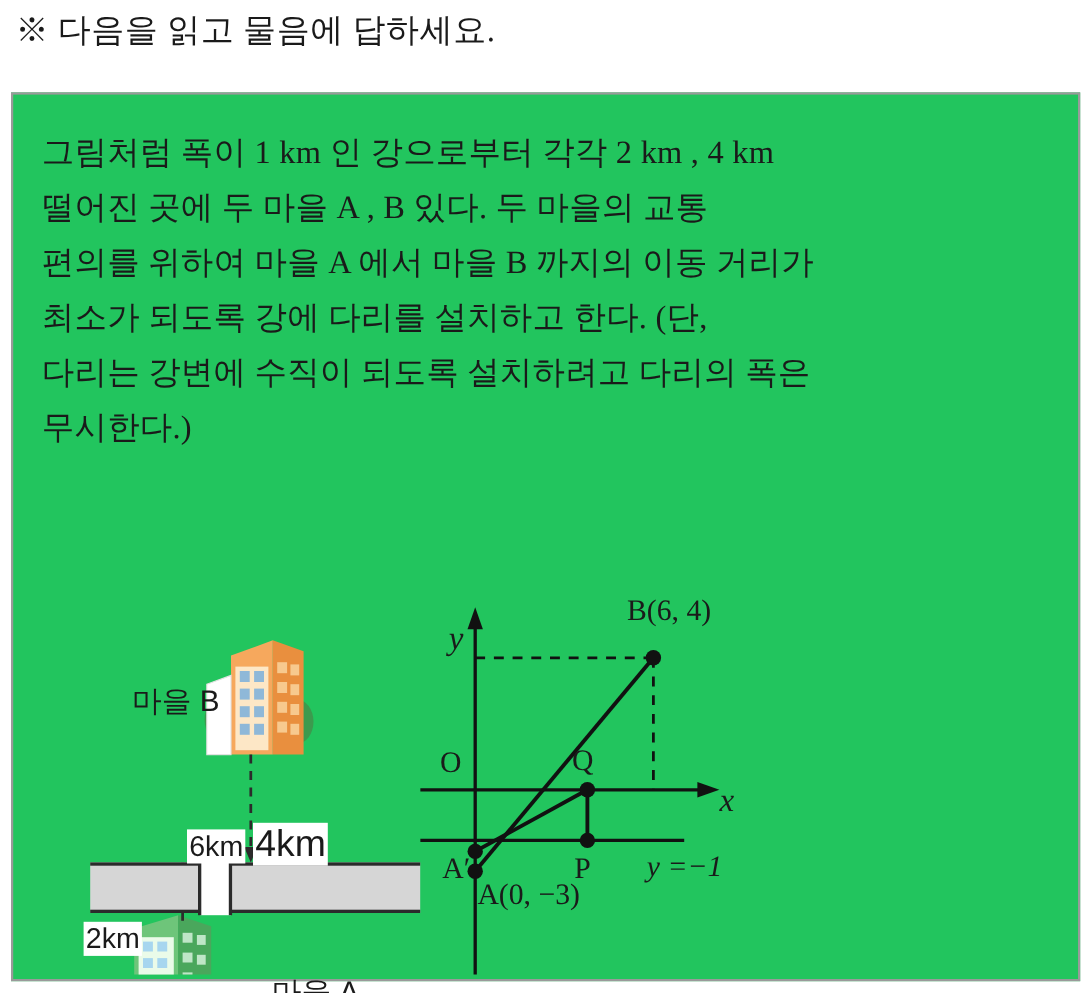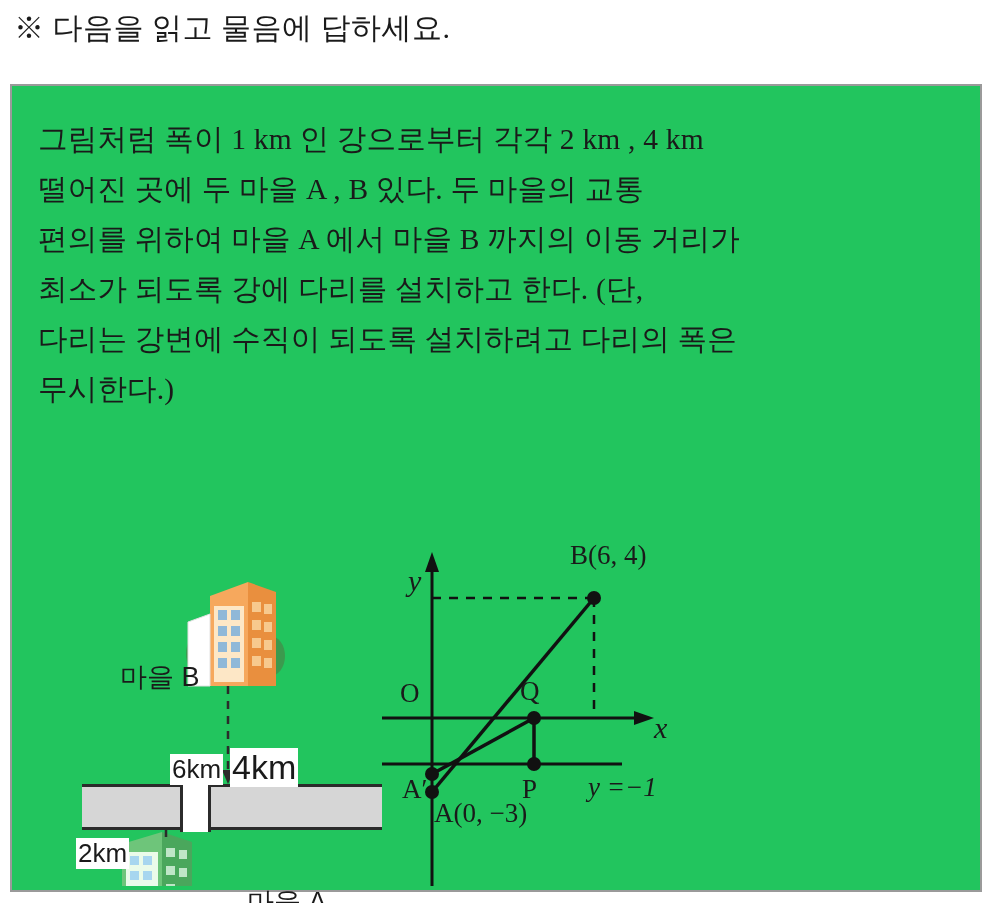--- a/index.html
+++ b/index.html
@@ -103,21 +103,20 @@
     height: 50px;
     background: #2b2b2b;
   }
   .label-village-b {
     position: absolute;
     left: 58px;
     top: 93px;
     font-size: 27px;
     font-family: "Liberation Sans", sans-serif;
     white-space: nowrap;
-    margin-top: 40px;
   }
   .label-village-a {
     position: absolute;
     left: 185px;
     top: 358px;
     font-size: 27px;
     font-family: "Liberation Sans", sans-serif;
     white-space: nowrap;
   }
   .label-6km {

